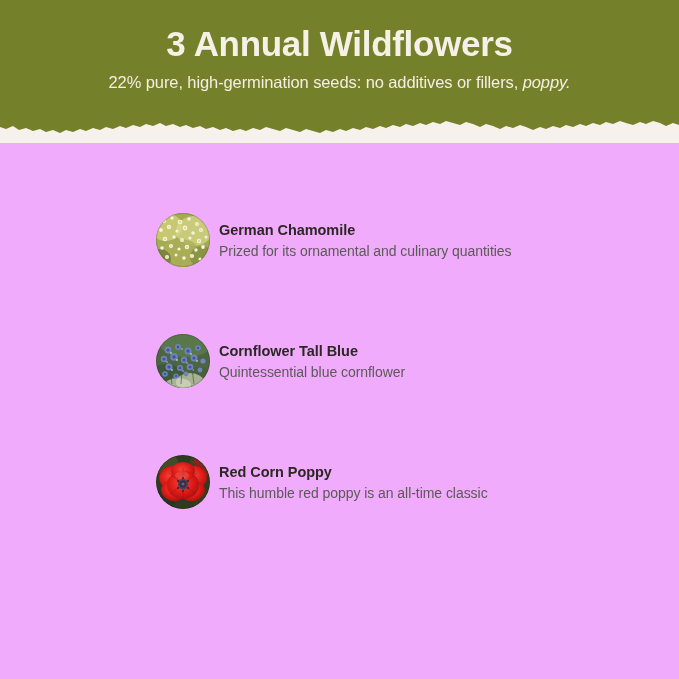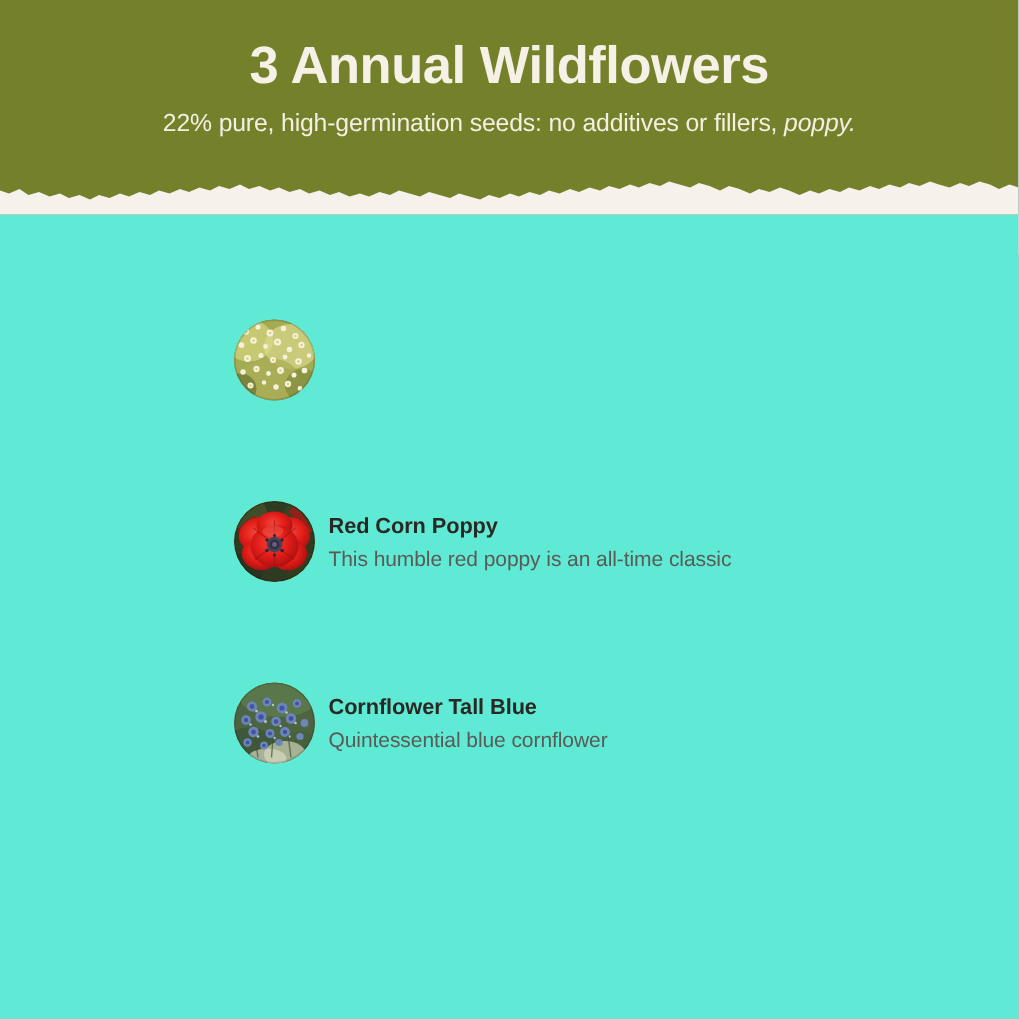--- a/index.html
+++ b/index.html
@@ -12,21 +12,21 @@
     overflow: hidden;
     background: #f7f1ec;
     font-family: "Liberation Sans", sans-serif;
     -webkit-font-smoothing: antialiased;
   }
 
   .poster {
     position: relative;
     width: 679px;
     height: 679px;
-    background: #5eead4;
+    background: #f0abfc;
     overflow: hidden;
   }
 
   
   .header-band {
     position: absolute;
     left: 0;
     top: 0;
     width: 679px;
     height: 143px;
@@ -223,78 +223,23 @@
                 <circle cx="15" cy="33" r="0.8"></circle>
               <circle cx="31" cy="34" r="0.9"></circle>
                 <circle cx="11" cy="44" r="0.8"></circle>
               <circle cx="36" cy="43" r="0.8"></circle>
             </g>
             <path d="M0,40 Q14,50 0,54 Z" fill="#5d6330" opacity="0.6"></path>
             <circle cx="27" cy="27" r="26.5" fill="none" stroke="#00000022" stroke-width="1"></circle>
           </g>
         </svg>
       </div>
-    </li>
-
-    <li class="flower-row">
-      <div class="thumb">
-        <svg viewBox="0 0 54 54">
-          <defs>
-            <clipPath id="c3">
-                <circle cx="27" cy="27" r="27"></circle>
-              </clipPath>
-            <radialGradient id="pg" cx="45%" cy="42%" r="62%">
-              <stop offset="0%" stop-color="#f4443a"></stop>
-              <stop offset="55%" stop-color="#e01d18"></stop>
-              <stop offset="100%" stop-color="#a81010"></stop>
-            </radialGradient>
-          </defs>
-          <g clip-path="url(#c3)">
-            <rect width="54" height="54" fill="#2f3a22"></rect>
-            <ellipse cx="8" cy="8" rx="14" ry="11" fill="#46512c" opacity="0.8"></ellipse>
-            <ellipse cx="46" cy="10" rx="13" ry="12" fill="#3a4526" opacity="0.85"></ellipse>
-            <ellipse cx="6" cy="46" rx="13" ry="11" fill="#283420" opacity="0.9"></ellipse>
-            <ellipse cx="48" cy="46" rx="12" ry="11" fill="#35401f" opacity="0.85"></ellipse>
-            <path d="M40,4 q8,6 12,16 l-6,2 q-4,-11 -10,-15 Z" fill="#b11515" opacity="0.75"></path>
-            <path d="M2,20 q6,-8 12,-10 l2,6 q-8,3 -11,9 Z" fill="#9e1212" opacity="0.6"></path>
-            <g fill="url(#pg)">
-              <ellipse cx="16" cy="22" rx="13" ry="11" transform="rotate(-22 16 22)"></ellipse>
-              <ellipse cx="38" cy="22" rx="13" ry="11" transform="rotate(22 38 22)"></ellipse>
-              <ellipse cx="17" cy="36" rx="12" ry="10" transform="rotate(18 17 36)"></ellipse>
-              <ellipse cx="37" cy="36" rx="12" ry="10" transform="rotate(-18 37 36)"></ellipse>
-              <ellipse cx="27" cy="16" rx="12" ry="9"></ellipse>
-              <ellipse cx="27" cy="30" rx="16" ry="14"></ellipse>
-            </g>
-            <g stroke="#9e1212" stroke-width="0.8" opacity="0.65" fill="none">
-              <path d="M27,29 L13,18"></path>
-                <path d="M27,29 L41,18"></path>
-              <path d="M27,29 L14,39"></path>
-                <path d="M27,29 L40,39"></path>
-              <path d="M27,29 L27,13"></path>
-                <path d="M27,29 L27,44"></path>
-            </g>
-            <ellipse cx="26" cy="20" rx="7" ry="4" fill="#f86a5a" opacity="0.4"></ellipse>
-            <circle cx="27" cy="29" r="5.2" fill="#4a4358"></circle>
-            <circle cx="27" cy="29" r="3.4" fill="#342e44"></circle>
-            <circle cx="27" cy="29" r="1.6" fill="#6a627c"></circle>
-            <g fill="#2c2738">
-              <circle cx="22" cy="26" r="1.1"></circle>
-                <circle cx="32" cy="26" r="1.1"></circle>
-              <circle cx="22" cy="33" r="1.1"></circle>
-                <circle cx="32" cy="33" r="1.1"></circle>
-              <circle cx="27" cy="23" r="1.0"></circle>
-                <circle cx="27" cy="36" r="1.0"></circle>
-            </g>
-            <circle cx="27" cy="27" r="26.5" fill="none" stroke="#00000022" stroke-width="1"></circle>
-          </g>
-        </svg>
-      </div>
       <div class="row-text">
-        <p class="row-title">Red Corn Poppy</p>
-        <p class="row-desc">This humble red poppy is an all-time classic</p>
+        <p class="row-title">German Chamomile</p>
+        <p class="row-desc">Prized for its ornamental and culinary quantities</p>
       </div>
     </li>
 
     <li class="flower-row">
       <div class="thumb">
         <svg viewBox="0 0 54 54">
           <defs>
             <clipPath id="c2">
                 <circle cx="27" cy="27" r="27"></circle>
               </clipPath>
@@ -359,14 +304,73 @@
             <circle cx="27" cy="27" r="26.5" fill="none" stroke="#00000022" stroke-width="1"></circle>
           </g>
         </svg>
       </div>
       <div class="row-text">
         <p class="row-title">Cornflower Tall Blue</p>
         <p class="row-desc">Quintessential blue cornflower</p>
       </div>
     </li>
 
+    <li class="flower-row">
+      <div class="thumb">
+        <svg viewBox="0 0 54 54">
+          <defs>
+            <clipPath id="c3">
+                <circle cx="27" cy="27" r="27"></circle>
+              </clipPath>
+            <radialGradient id="pg" cx="45%" cy="42%" r="62%">
+              <stop offset="0%" stop-color="#f4443a"></stop>
+              <stop offset="55%" stop-color="#e01d18"></stop>
+              <stop offset="100%" stop-color="#a81010"></stop>
+            </radialGradient>
+          </defs>
+          <g clip-path="url(#c3)">
+            <rect width="54" height="54" fill="#2f3a22"></rect>
+            <ellipse cx="8" cy="8" rx="14" ry="11" fill="#46512c" opacity="0.8"></ellipse>
+            <ellipse cx="46" cy="10" rx="13" ry="12" fill="#3a4526" opacity="0.85"></ellipse>
+            <ellipse cx="6" cy="46" rx="13" ry="11" fill="#283420" opacity="0.9"></ellipse>
+            <ellipse cx="48" cy="46" rx="12" ry="11" fill="#35401f" opacity="0.85"></ellipse>
+            <path d="M40,4 q8,6 12,16 l-6,2 q-4,-11 -10,-15 Z" fill="#b11515" opacity="0.75"></path>
+            <path d="M2,20 q6,-8 12,-10 l2,6 q-8,3 -11,9 Z" fill="#9e1212" opacity="0.6"></path>
+            <g fill="url(#pg)">
+              <ellipse cx="16" cy="22" rx="13" ry="11" transform="rotate(-22 16 22)"></ellipse>
+              <ellipse cx="38" cy="22" rx="13" ry="11" transform="rotate(22 38 22)"></ellipse>
+              <ellipse cx="17" cy="36" rx="12" ry="10" transform="rotate(18 17 36)"></ellipse>
+              <ellipse cx="37" cy="36" rx="12" ry="10" transform="rotate(-18 37 36)"></ellipse>
+              <ellipse cx="27" cy="16" rx="12" ry="9"></ellipse>
+              <ellipse cx="27" cy="30" rx="16" ry="14"></ellipse>
+            </g>
+            <g stroke="#9e1212" stroke-width="0.8" opacity="0.65" fill="none">
+              <path d="M27,29 L13,18"></path>
+                <path d="M27,29 L41,18"></path>
+              <path d="M27,29 L14,39"></path>
+                <path d="M27,29 L40,39"></path>
+              <path d="M27,29 L27,13"></path>
+                <path d="M27,29 L27,44"></path>
+            </g>
+            <ellipse cx="26" cy="20" rx="7" ry="4" fill="#f86a5a" opacity="0.4"></ellipse>
+            <circle cx="27" cy="29" r="5.2" fill="#4a4358"></circle>
+            <circle cx="27" cy="29" r="3.4" fill="#342e44"></circle>
+            <circle cx="27" cy="29" r="1.6" fill="#6a627c"></circle>
+            <g fill="#2c2738">
+              <circle cx="22" cy="26" r="1.1"></circle>
+                <circle cx="32" cy="26" r="1.1"></circle>
+              <circle cx="22" cy="33" r="1.1"></circle>
+                <circle cx="32" cy="33" r="1.1"></circle>
+              <circle cx="27" cy="23" r="1.0"></circle>
+                <circle cx="27" cy="36" r="1.0"></circle>
+            </g>
+            <circle cx="27" cy="27" r="26.5" fill="none" stroke="#00000022" stroke-width="1"></circle>
+          </g>
+        </svg>
+      </div>
+      <div class="row-text">
+        <p class="row-title">Red Corn Poppy</p>
+        <p class="row-desc">This humble red poppy is an all-time classic</p>
+      </div>
+    </li>
+
   </ul>
 </div>
 
 </body></html>

